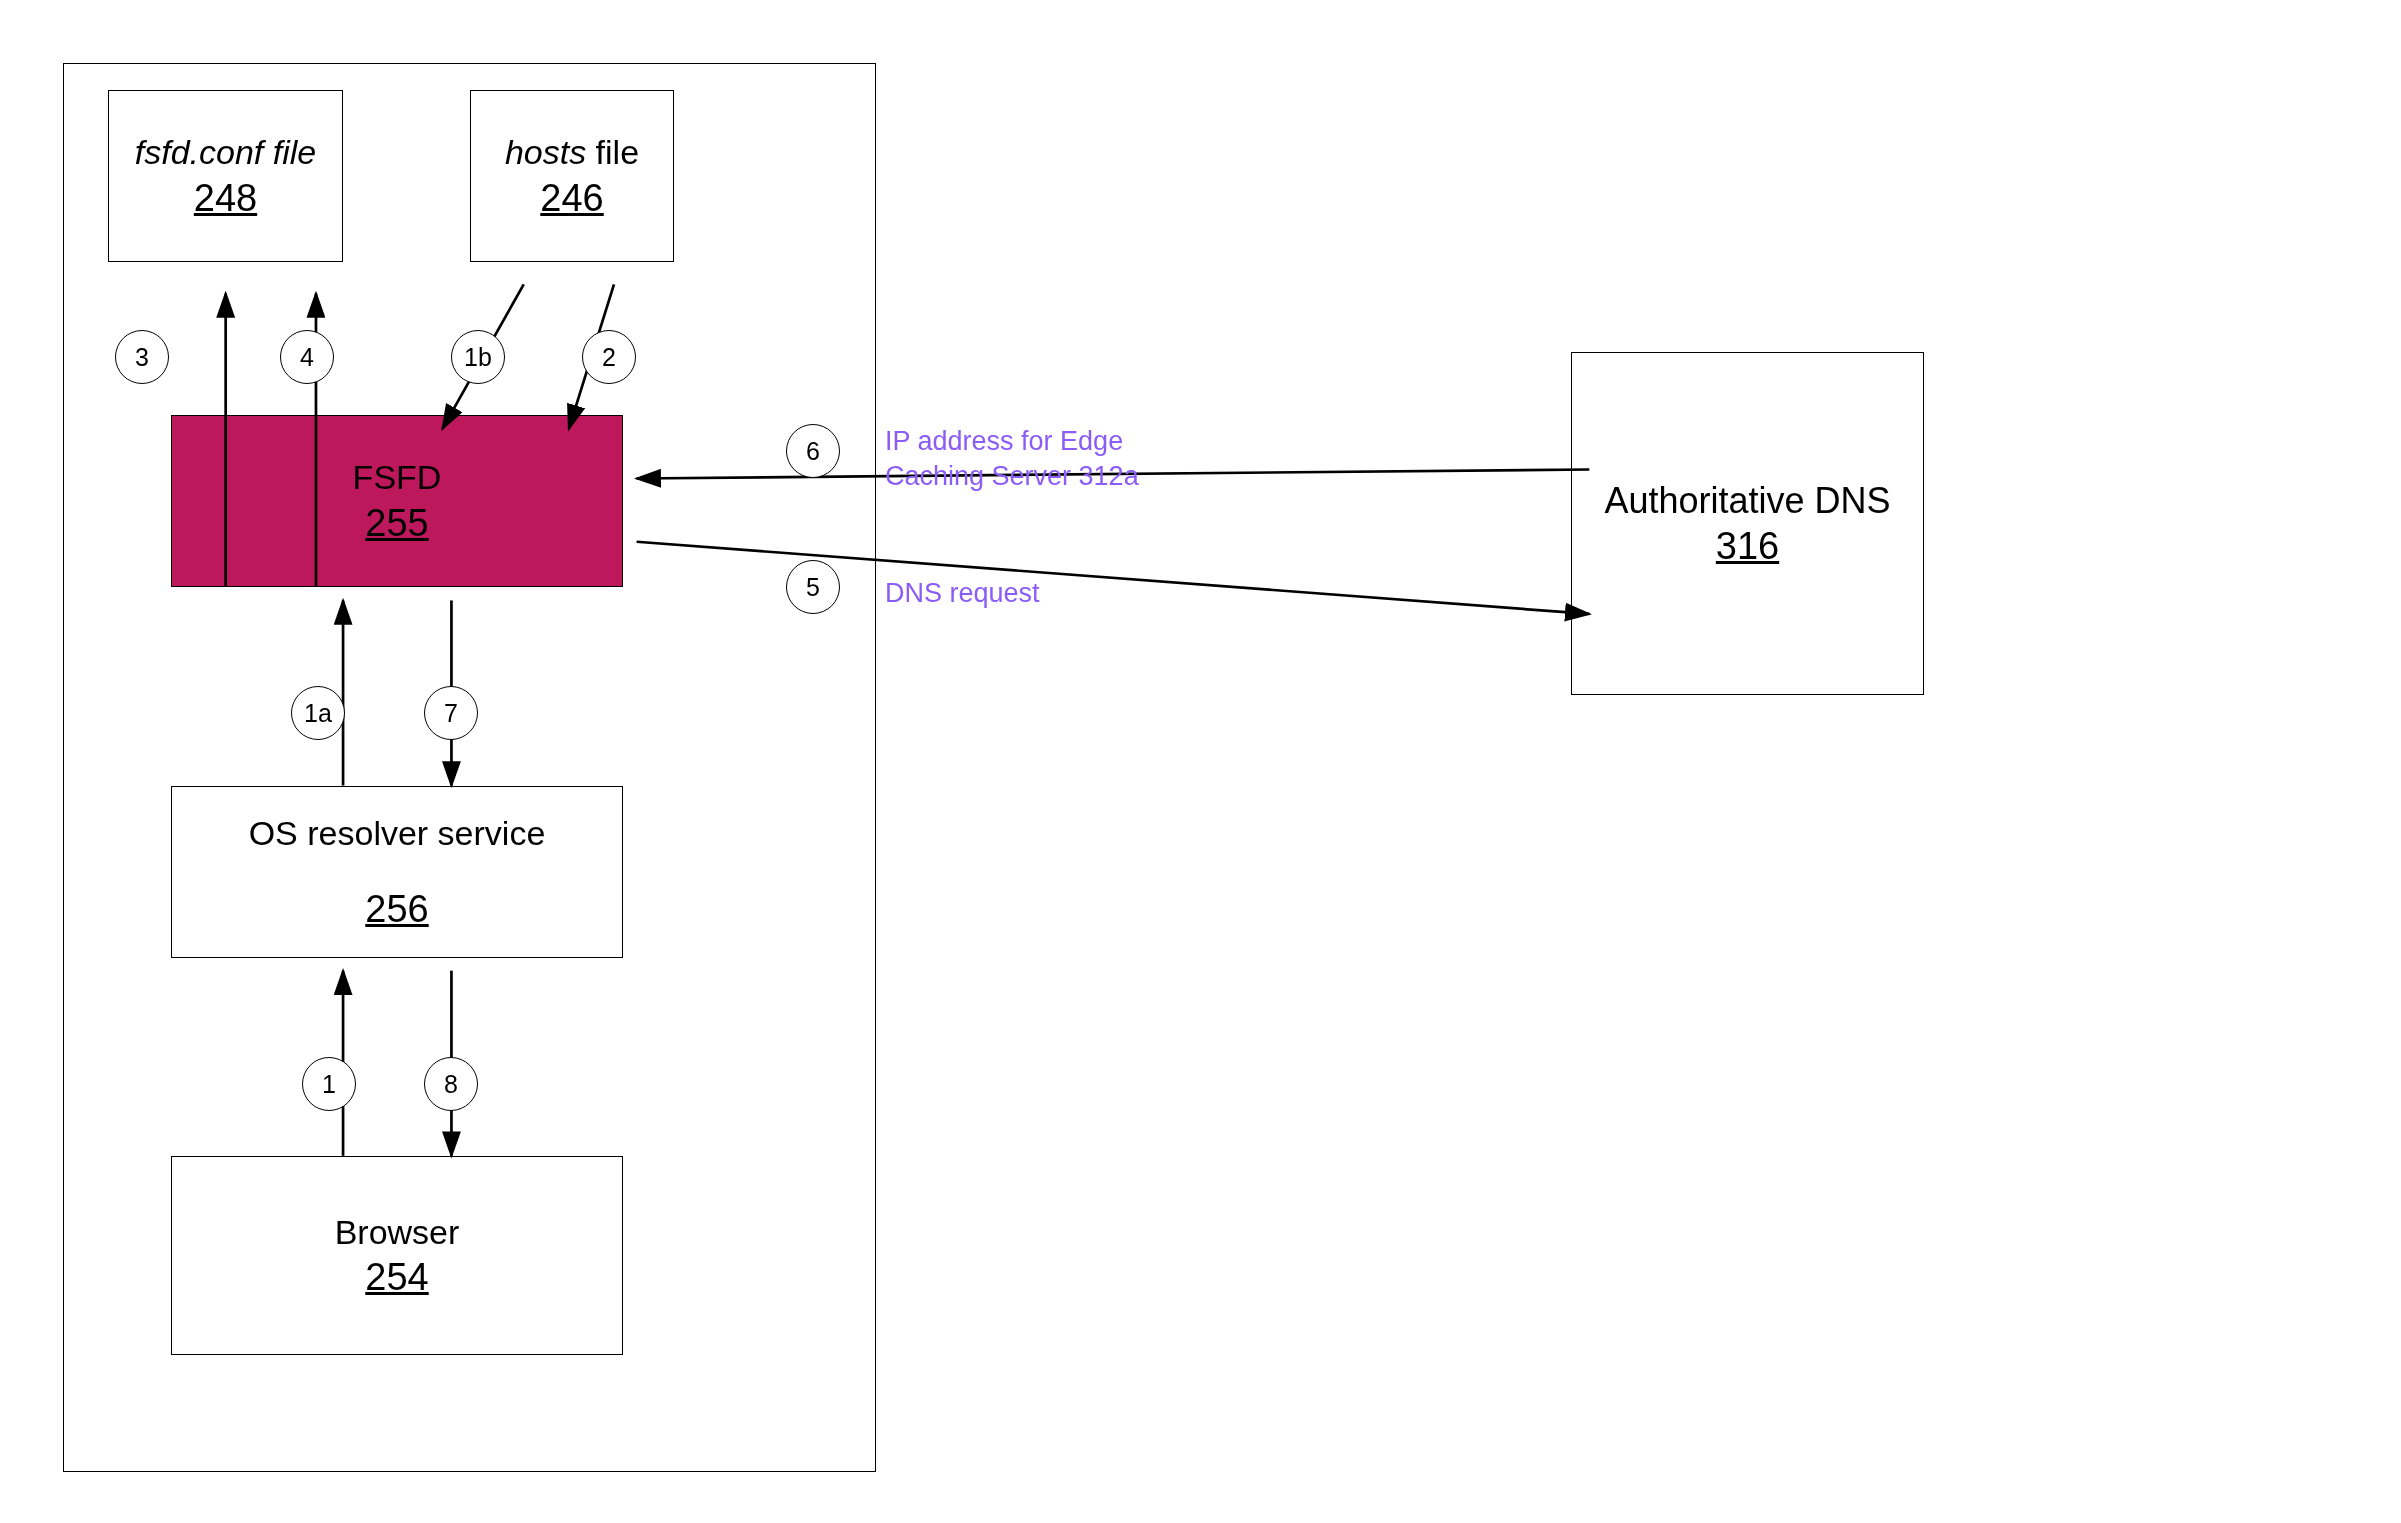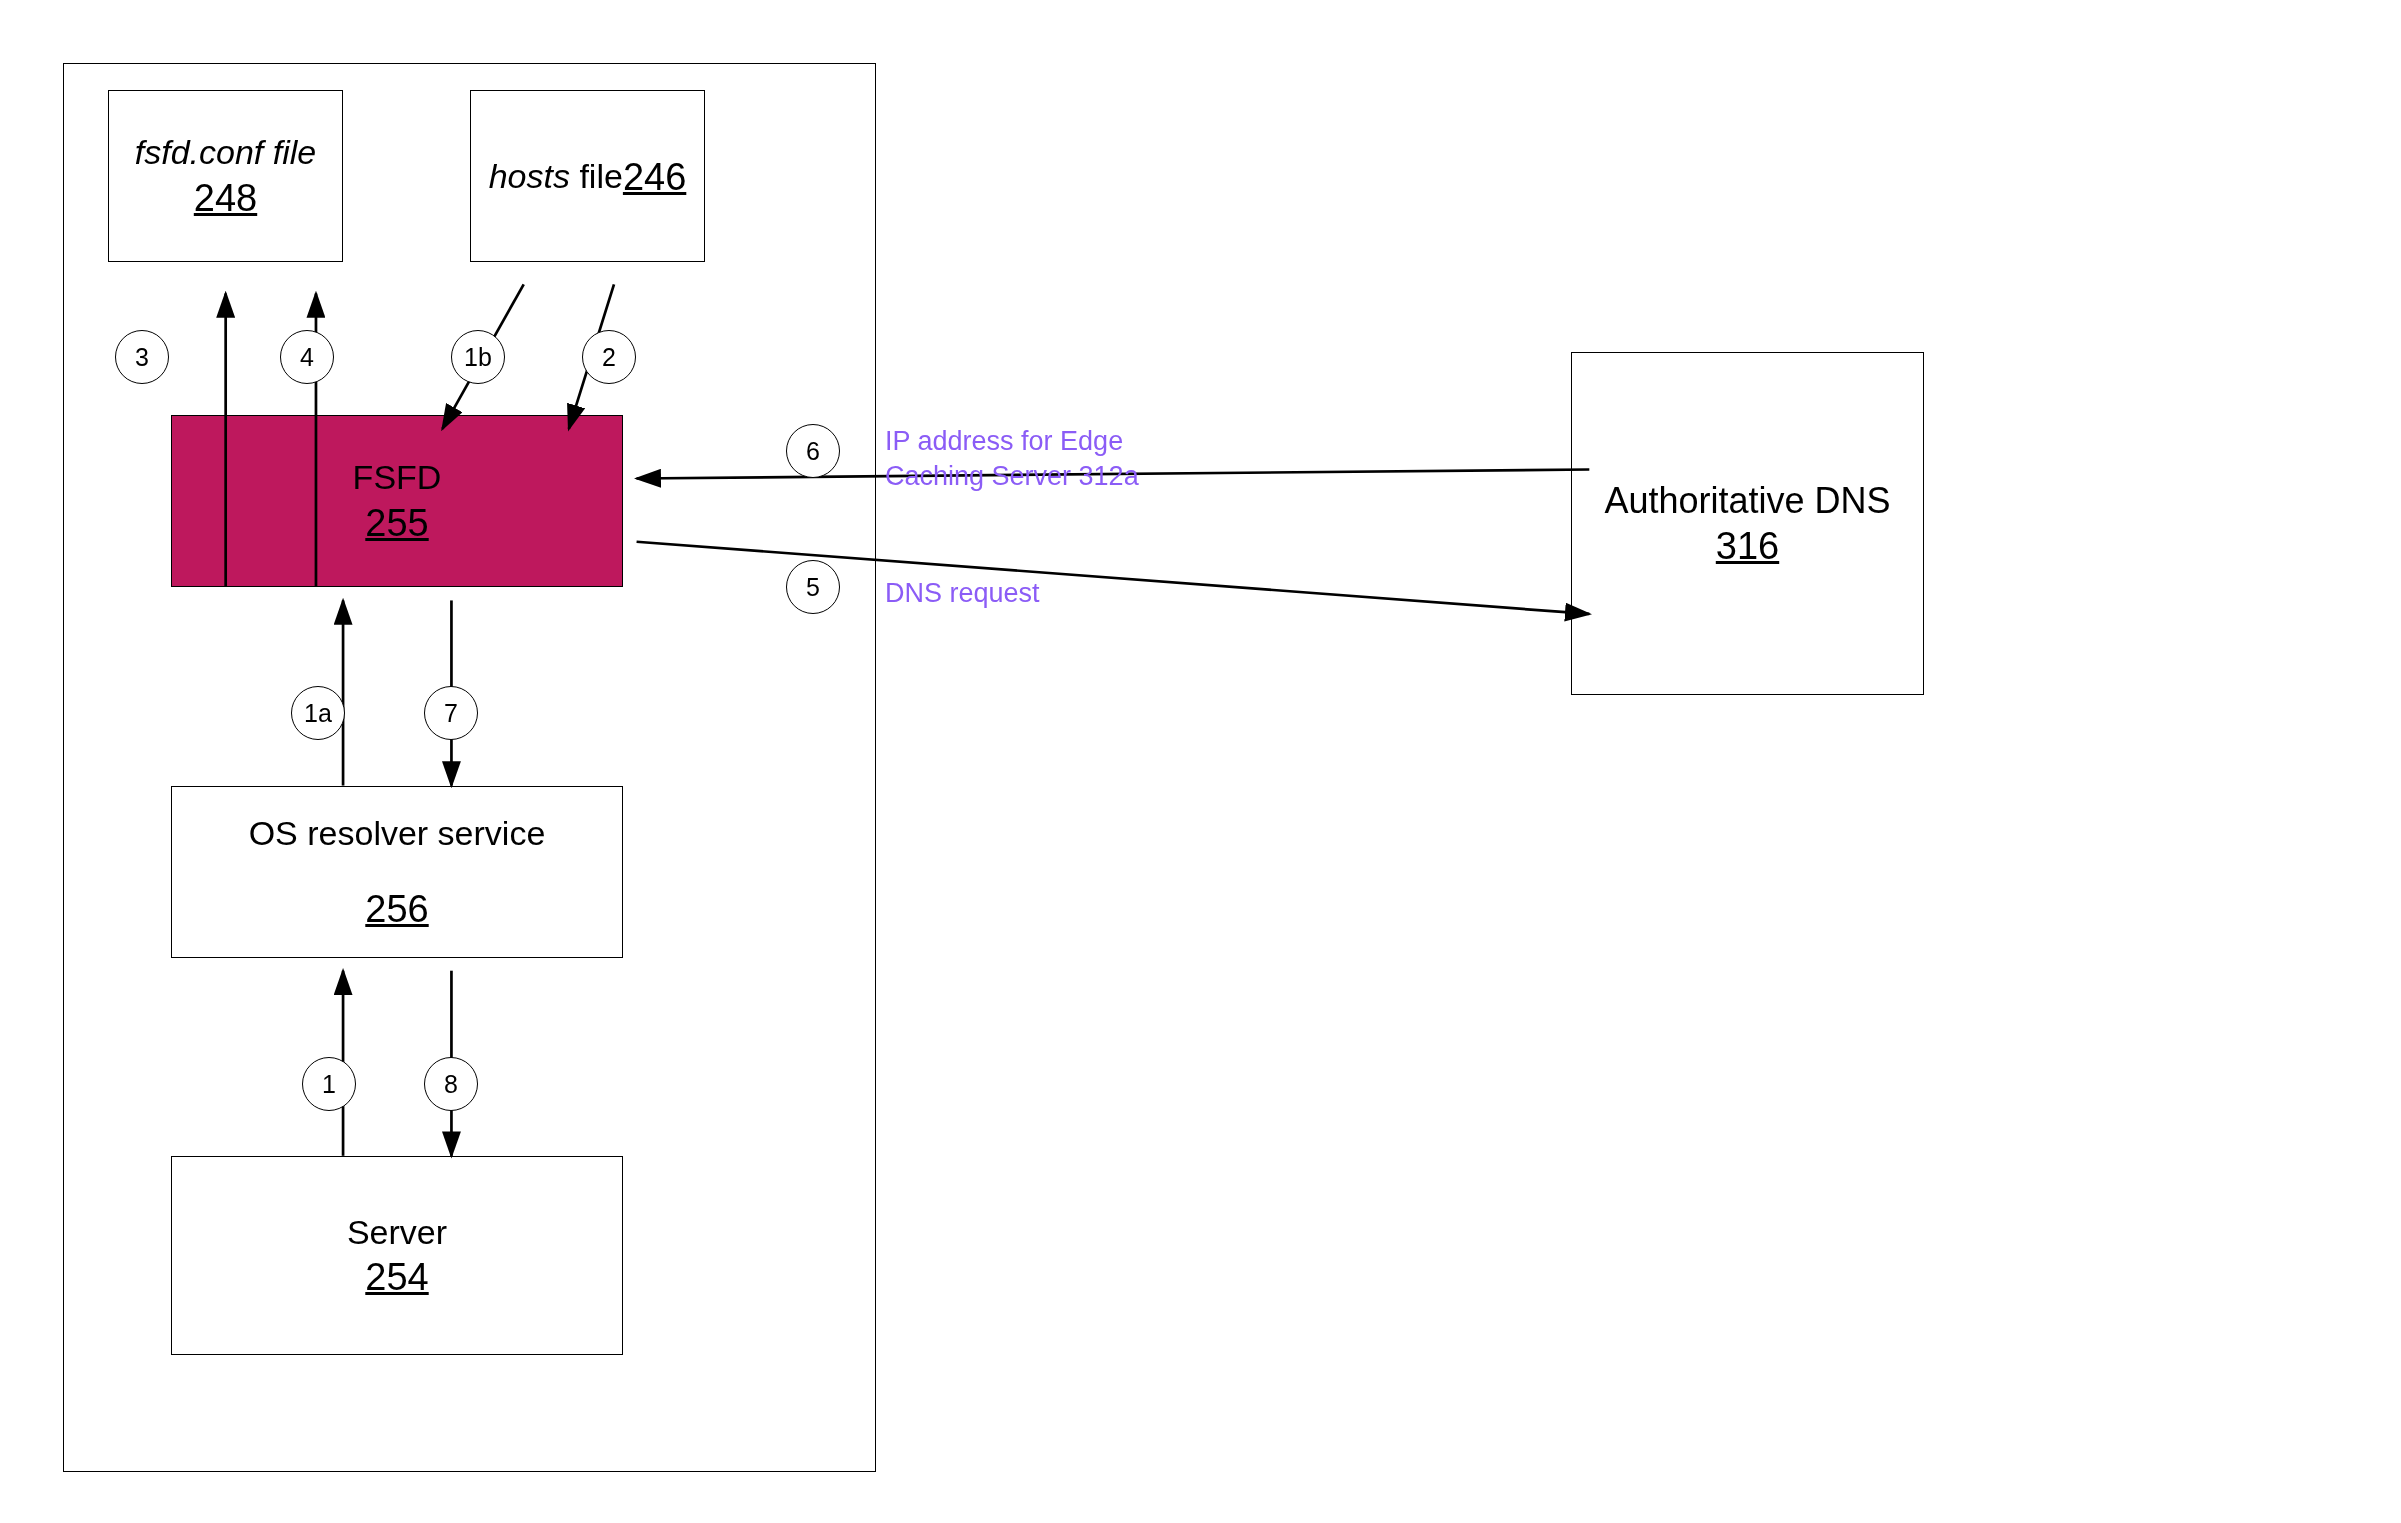--- a/index.html
+++ b/index.html
@@ -61,26 +61,26 @@
       align-items: center;
       justify-content: center;
       text-align: center;
     }
 
     
     .hosts-file-box {
       position: absolute;
       top: 54px;
       left: 434px;
-      width: 235px;
-      height: 172px;
-      border: 1.8px solid #000;
-      background: #fff;
-      display: flex;
-      flex-direction: row;
+      width: 204px;
+      height: 172px;
+      border: 1.8px solid #000;
+      background: #fff;
+      display: flex;
+      flex-direction: column;
       align-items: center;
       justify-content: center;
       text-align: center;
     }
 
     
     .fsfd-box {
       position: absolute;
       top: 379px;
       left: 135px;
@@ -235,21 +235,21 @@
     <div class="box-title-normal">FSFD</div>
     <div class="box-number">255</div>
   </div>
 
   <div class="os-resolver-box">
     <div class="box-title-normal">OS resolver service</div>
     <div class="box-number">256</div>
   </div>
 
   <div class="browser-box">
-    <div class="box-title-normal">Server</div>
+    <div class="box-title-normal">Browser</div>
     <div class="box-number">254</div>
   </div>
 
   <div class="auth-dns-box">
     <div class="box-title-normal" style="font-size:36px;">Authoritative DNS</div>
     <div class="box-number">316</div>
   </div>
 
   <div class="circle-label" style="left:79px; top:294px;">
     <span>3</span>

